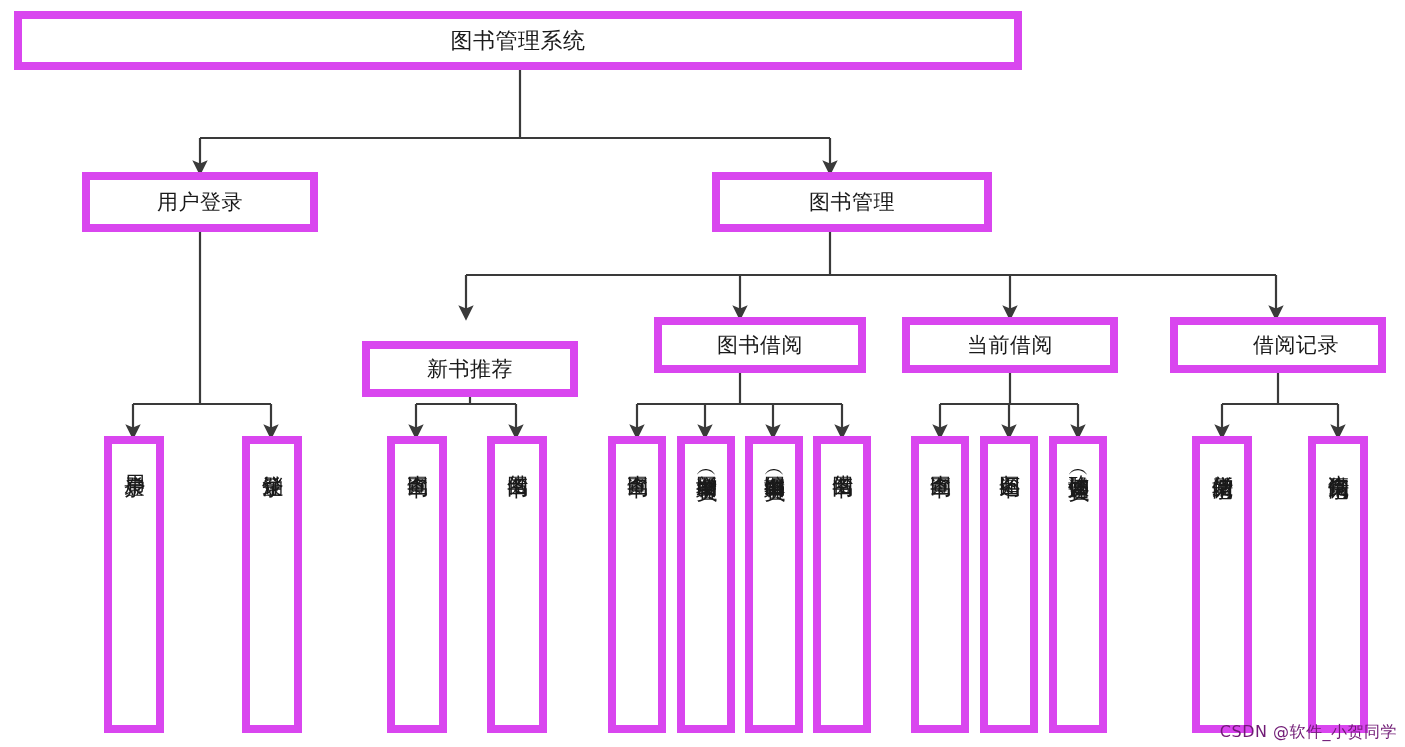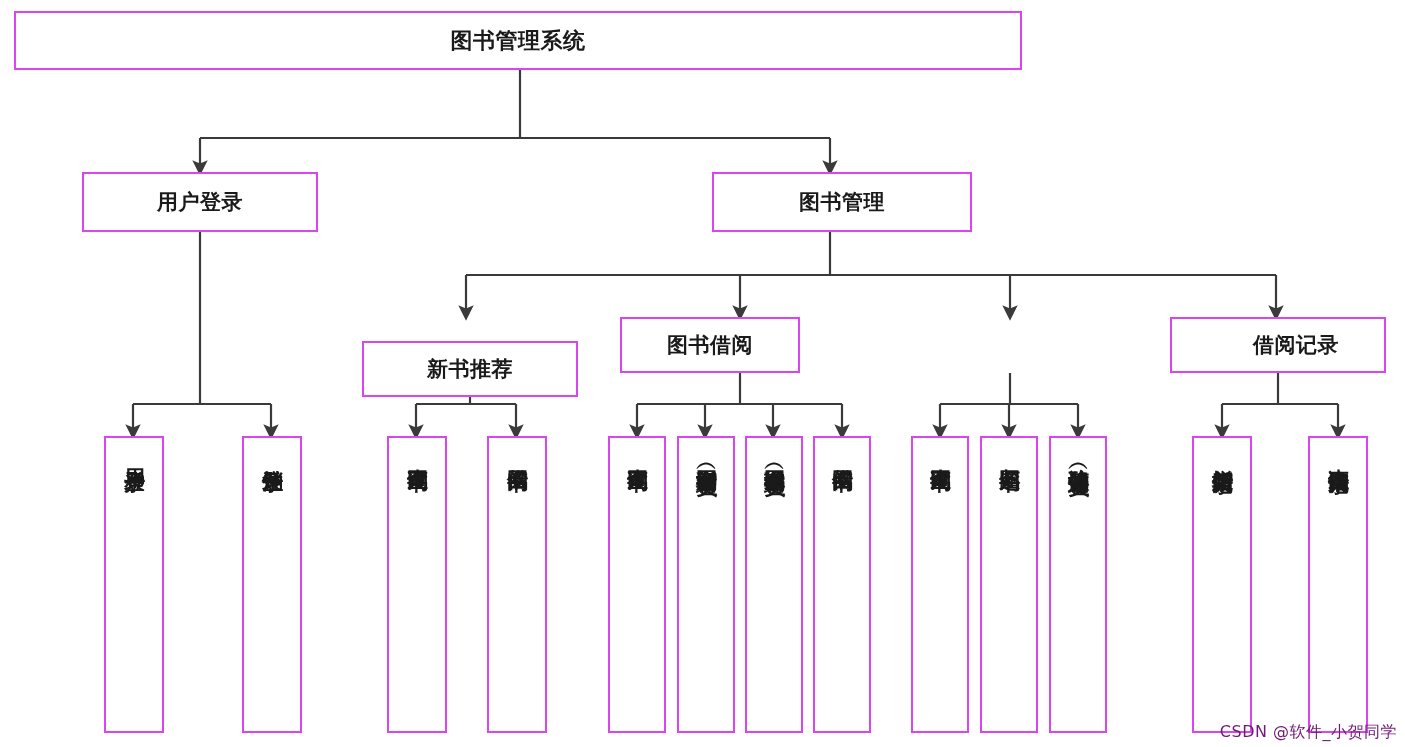--- a/index.html
+++ b/index.html
@@ -14,26 +14,25 @@
     position: relative;
     width: 1405px;
     height: 747px;
     background: #ffffff;
     overflow: hidden;
   }
   .node {
     position: absolute;
     box-sizing: border-box;
     background: #ffffff;
-    border: 2px solid #d946ef;
+    border: 8px solid #d946ef;
     display: flex;
     align-items: center;
     justify-content: center;
     color: #1a1a1a;
-    font-weight: bold;
   }
   .node .label {
     display: block;
     text-align: center;
     line-height: 1.25;
     letter-spacing: 0.5px;
   }
   
   .node.h .label {
     font-size: 21px;
@@ -135,32 +134,35 @@
   </svg>
 
   <div class="node h root" style="left:14px; top:11px; width:1008px; height:59px;">
     <span class="label">图书管理系统</span>
   </div>
 
   <div class="node h" style="left:82px; top:172px; width:236px; height:60px;">
     <span class="label">用户登录</span>
   </div>
 
-  <div class="node h" style="left:712px; top:172px; width:260px; height:60px;">
+  <div class="node h" style="left:712px; top:172px; width:280px; height:60px;">
     <span class="label">图书管理</span>
   </div>
 
   <div class="node h" style="left:362px; top:317px; width:216px; height:56px;margin-top:24px;">
     <span class="label">新书推荐</span>
   </div>
 
-  <div class="node h" style="left:620px; top:317px; width:180px; height:56px;align-items:center;">
+  <div class="node h" style="left:654px; top:317px; width:212px; height:56px;align-items:center;">
     <span class="label">图书借阅</span>
   </div>
 
+  <div class="node h" style="left:902px; top:317px; width:216px; height:56px;">
+    <span class="label">当前借阅</span>
+  </div>
 
   <div class="node h" style="left:1170px; top:317px; width:216px; height:56px;padding-left:36px;">
     <span class="label">借阅记录</span>
   </div>
 
   <div class="node v" style="left:104px; top:436px; width:60px; height:297px;">
     <span class="label">用户登录</span>
   </div>
 
   <div class="node v" style="left:242px; top:436px; width:60px; height:297px;">

